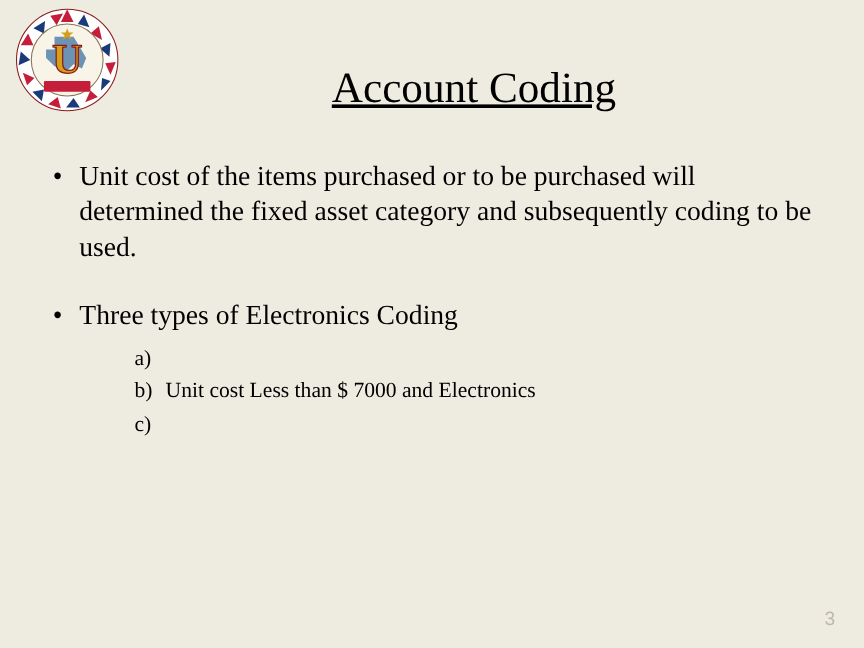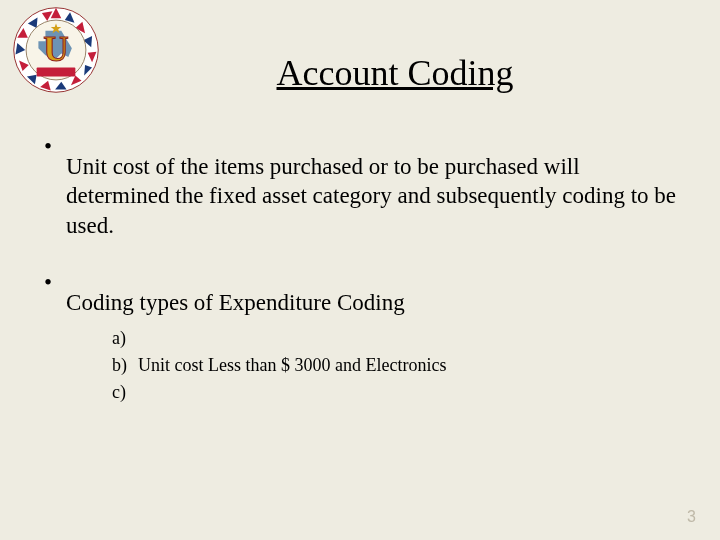--- a/index.html
+++ b/index.html
@@ -48,21 +48,20 @@
     }
     .bullet-mark {
       font-size: 23px;
       margin-right: 14px;
       margin-left: 12px;
       line-height: 1.3;
     }
     .bullet-text {
       font-size: 23px;
       line-height: 1.28;
-      margin-top: 20px;
     }
     .sublist {
       margin-left: 80px;
       margin-top: 8px;
     }
     .subitem {
       display: flex;
       font-size: 18px;
       line-height: 1.4;
       margin-bottom: 2px;
@@ -124,30 +123,30 @@
 
 <div class="content">
 
   <div class="bullet-item">
     <span class="bullet-mark">•</span>
     <span class="bullet-text">Unit cost of the items purchased or to be purchased will determined the fixed asset category and subsequently coding to be used.</span>
   </div>
 
   <div class="bullet-item" style="margin-bottom:6px;">
     <span class="bullet-mark">•</span>
-    <span class="bullet-text">Coding types of Expenditure Coding</span>
+    <span class="bullet-text">Three types of Electronics Coding</span>
   </div>
 
   <div class="sublist">
     <div class="subitem">
       <span class="subitem-mark">a)</span>
     </div>
     <div class="subitem">
       <span class="subitem-mark">b)</span>
-      <span>Unit cost Less than $ 3000 and Electronics</span>
+      <span>Unit cost Less than $ 7000 and Electronics</span>
     </div>
     <div class="subitem">
       <span class="subitem-mark">c)</span>
     </div>
   </div>
 
 </div>
 
 <div class="page-number">3</div>
 

